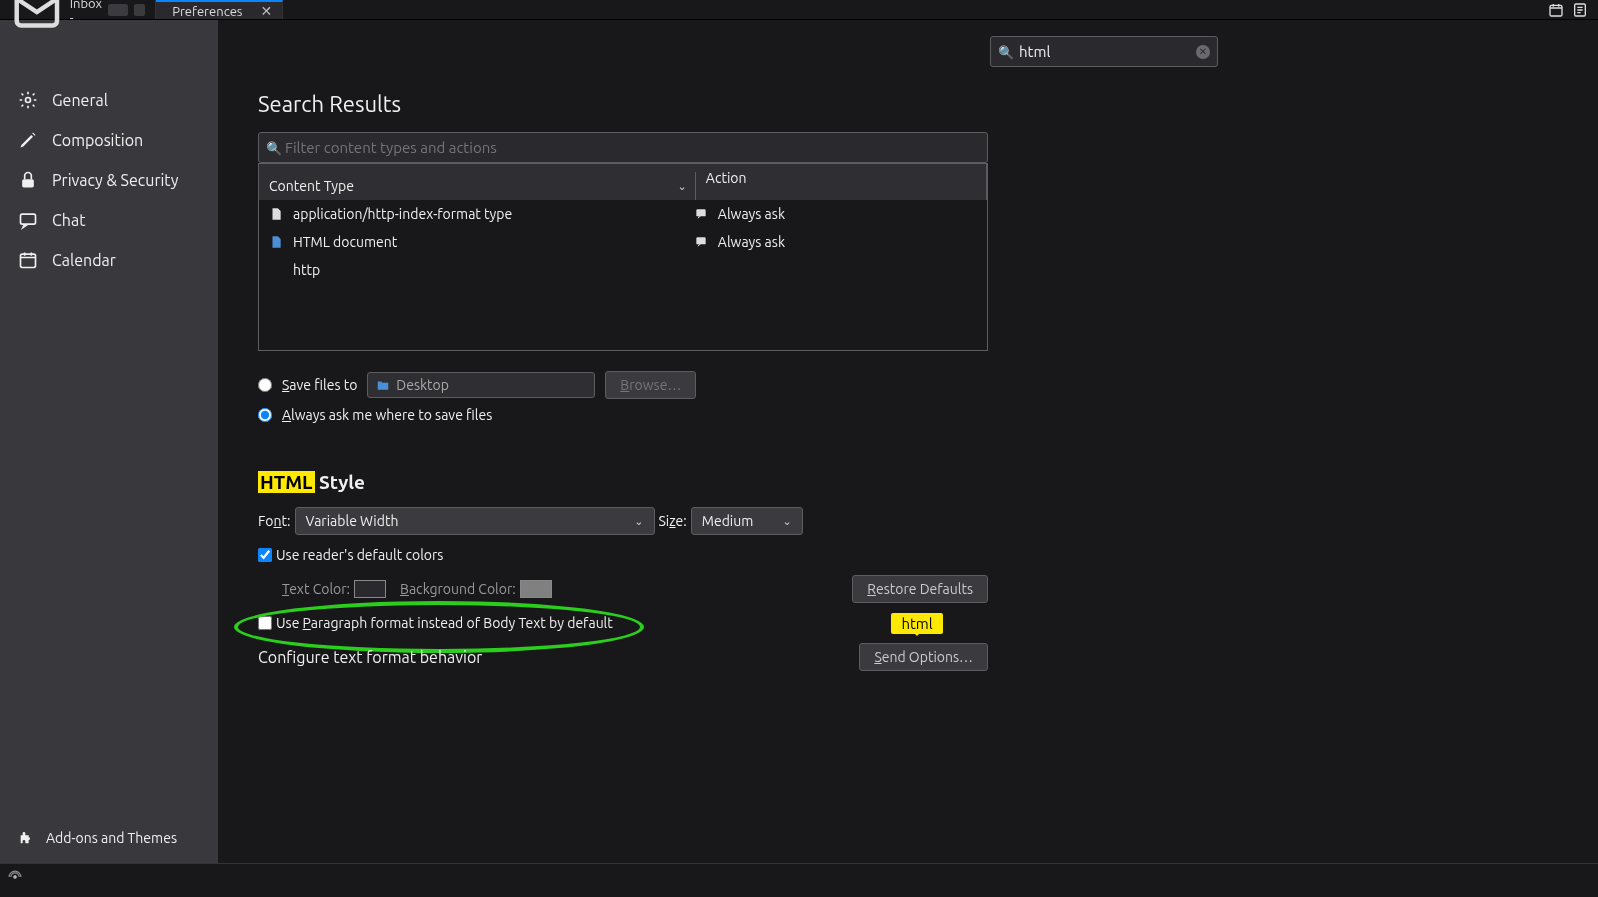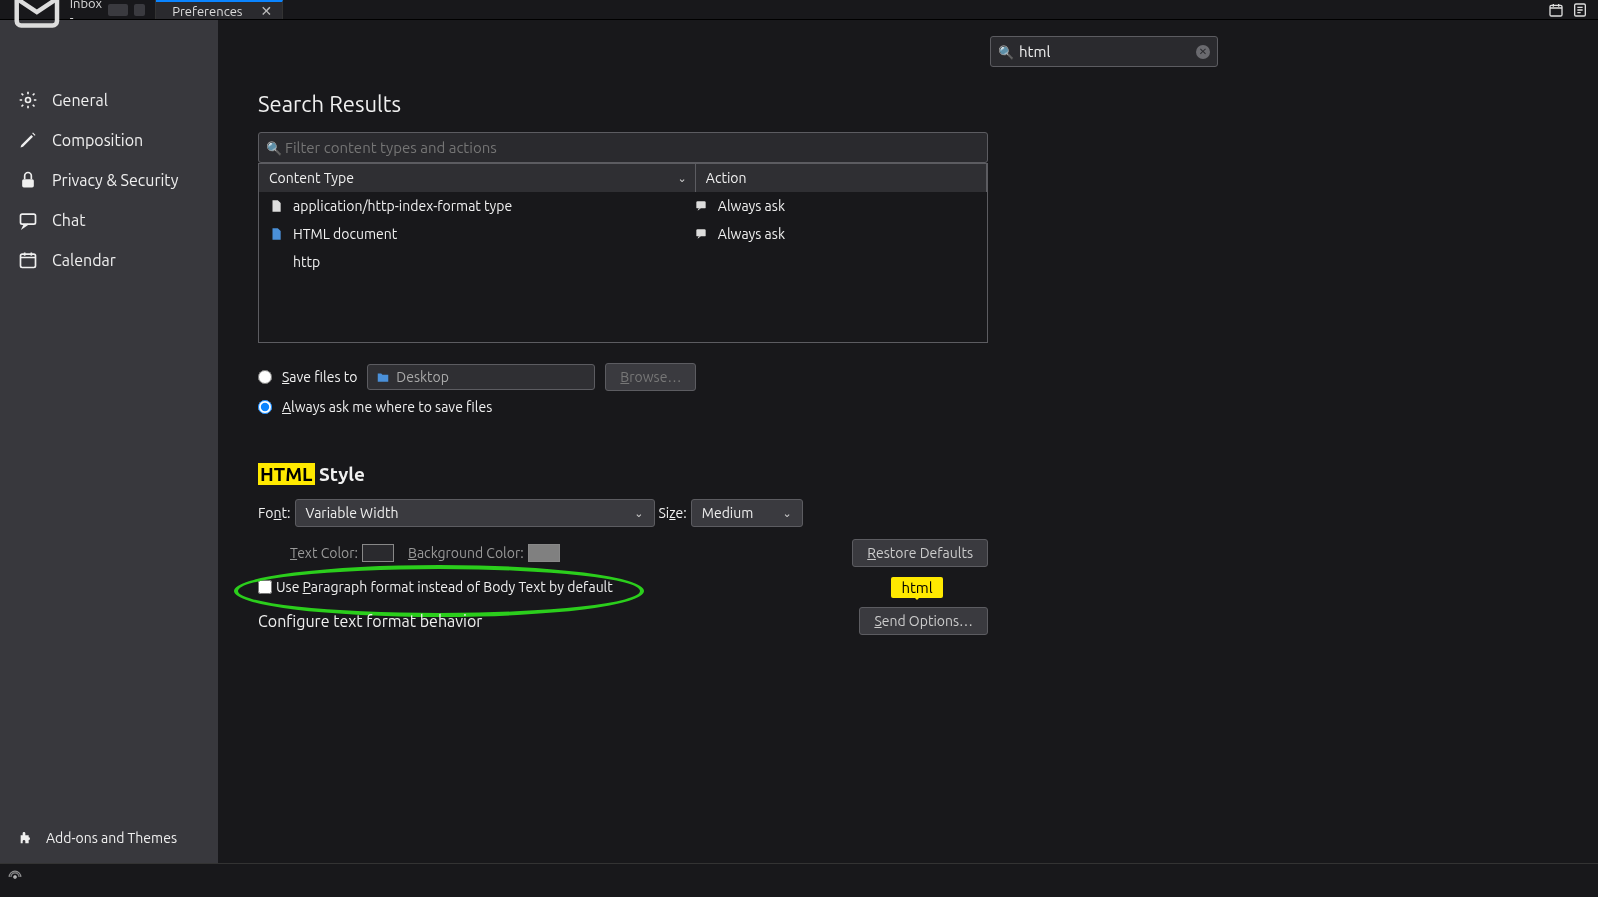--- a/index.html
+++ b/index.html
@@ -28,21 +28,21 @@
 
 .section-title { font-size: 22px; font-weight: 400; margin-bottom: 16px; }
 .content-block { width: 730px; }
 .filter-input { width: 100%; background: #2a2a2e; border: 1px solid #5c5c61; border-radius: 3px; padding: 6px 26px; color: #f0f0f0; font-size: 15px; margin-bottom:0; }
 .filter-wrap { position: relative; margin-bottom: 0;}
 .filter-wrap .mag { position:absolute; left:8px; top:50%; transform:translateY(-50%); color:#999; font-size:13px;}
 
 .table { border: 1px solid #5c5c61; border-top:none; margin-bottom: 20px;}
 .thead { display:flex; background: #2f2f33; border-top:1px solid #5c5c61;}
 .th { padding: 6px 10px; font-size: 14px; border-right: 1px solid #5c5c61; position: relative;}
-.th.ct { width: 60%; }
+.th.ct { width: 60%; margin-top: 8px; }
 .th.ac { width: 40%; }
 .th .chev { position:absolute; right:8px; top:50%; transform:translateY(-50%); font-size:11px; color:#ccc;}
 .tbody { min-height: 150px;}
 .trow { display:flex; padding: 6px 10px; font-size: 14px;}
 .td.ct { width: 60%; display:flex; align-items:center; gap:10px;}
 .td.ac { width: 40%; display:flex; align-items:center; gap:10px;}
 .doc-icon { width:14px; height:14px; display:inline-block;}
 
 .radio-row { display:flex; align-items:center; gap:10px; margin: 8px 0; font-size:14px;}
 input[type=radio]{ accent-color:#0a84ff; width:14px; height:14px;}
@@ -245,23 +245,27 @@
           <span>Variable Width</span>
             <span class="chev">⌄</span>
         </div>
         <span>Si<span class="ul">z</span>e:</span>
         <div class="select" style="width:112px">
           <span>Medium</span>
             <span class="chev">⌄</span>
         </div>
       </div>
 
-
       <div class="form-row">
-        <span class="disabled-label" style="margin-left:32px"><span class="ul">T</span>ext Color:</span>
+        <input type="checkbox" checked="" style="">
+        <span>Use reader's default colors</span>
+      </div>
+
+      <div class="form-row">
+        <span class="disabled-label" style="margin-left:24px"><span class="ul">T</span>ext Color:</span>
         <span class="color-sw"></span>
         <span class="disabled-label" style="margin-left:10px"><span class="ul">B</span>ackground Color:</span>
         <span class="color-sw bg"></span>
         <div class="actions-right">
           <button class="btn"><span class="ul">R</span>estore Defaults</button>
         </div>
       </div>
 
       <div class="form-row" style="position:relative">
         <div class="ellipse-annot" style="left:-24px; top:-14px;"></div>

